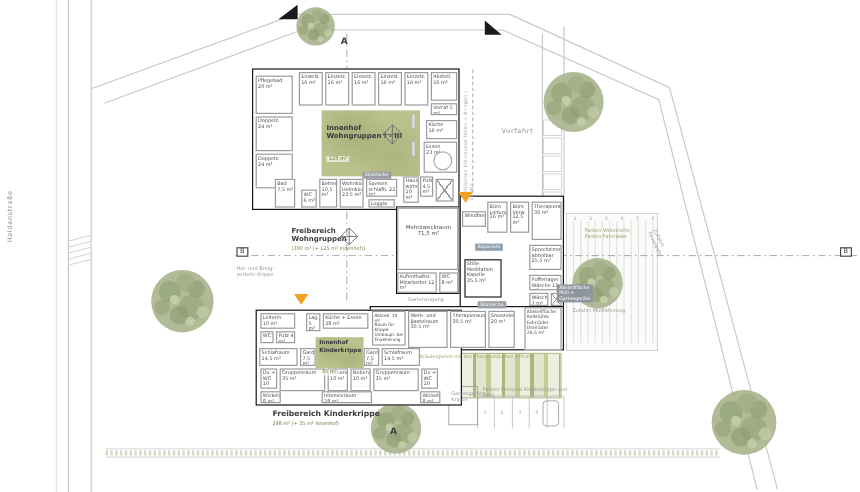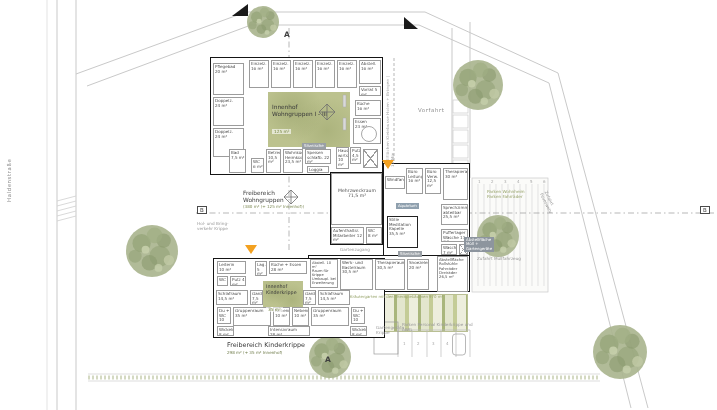--- a/index.html
+++ b/index.html
@@ -27,21 +27,21 @@
         font-size:4.1px;line-height:1.14;color:#4e4e4e;white-space:pre-line;padding:1px 0 0 1px;overflow:hidden;}
   .room.thick{border:1.3px solid #222;}
   .xbox{position:absolute;border:.6px solid #9c9c9c;box-sizing:border-box;background:
     linear-gradient(to top right,transparent 47%,#9c9c9c 47%,#9c9c9c 53%,transparent 53%),
     linear-gradient(to bottom right,transparent 47%,#9c9c9c 47%,#9c9c9c 53%,transparent 53%),#fff;}
   .circle{position:absolute;border:.7px solid #a8a8a8;border-radius:50%;}
   
   .chip{position:absolute;background:#99a1ab;color:#fff;font-size:3.9px;line-height:1.2;
         padding:.5px 2px;white-space:pre-line;z-index:6;}
   .alabel{position:absolute;z-index:5;}
-  .alabel .t{font-weight:normal;font-size:5.8px;color:#3a3a3a;line-height:1.2;white-space:pre-line;display:block;}
+  .alabel .t{font-weight:bold;font-size:5.8px;color:#3a3a3a;line-height:1.2;white-space:pre-line;display:block;}
   .alabel .big{font-size:6.4px;}
   .achip{display:inline-block;background:rgba(255,255,255,.62);color:#75853f;font-size:4.3px;
          padding:0 2px;margin-top:1px;}
   .asub{display:block;font-size:4.1px;color:#7d8a55;margin-top:.5px;white-space:pre-line;}
   .note{position:absolute;font-size:4.2px;color:#9b9b9b;line-height:1.25;white-space:pre-line;z-index:5;}
   .gnote{color:#98a46c;}
   .stall{position:absolute;font-size:4px;color:#a7a7a7;z-index:5;}
   .sec{position:absolute;font-size:7.5px;color:#3f3f3f;z-index:7;font-weight:bold;}
   .secbox{font-size:5.5px;border:.8px solid #4a4a4a;background:#fff;padding:0 2px;font-weight:normal;}
   .vtext{writing-mode:vertical-rl;transform:rotate(180deg);}

